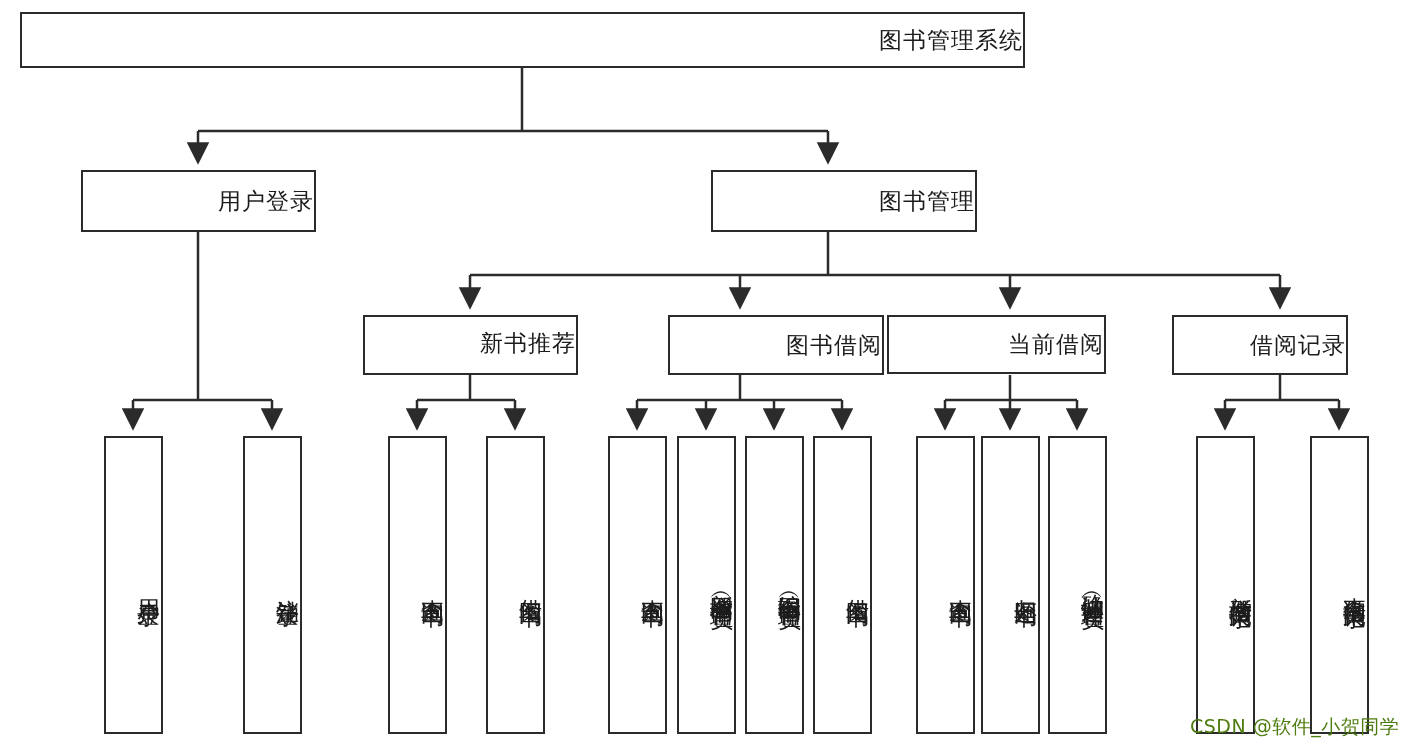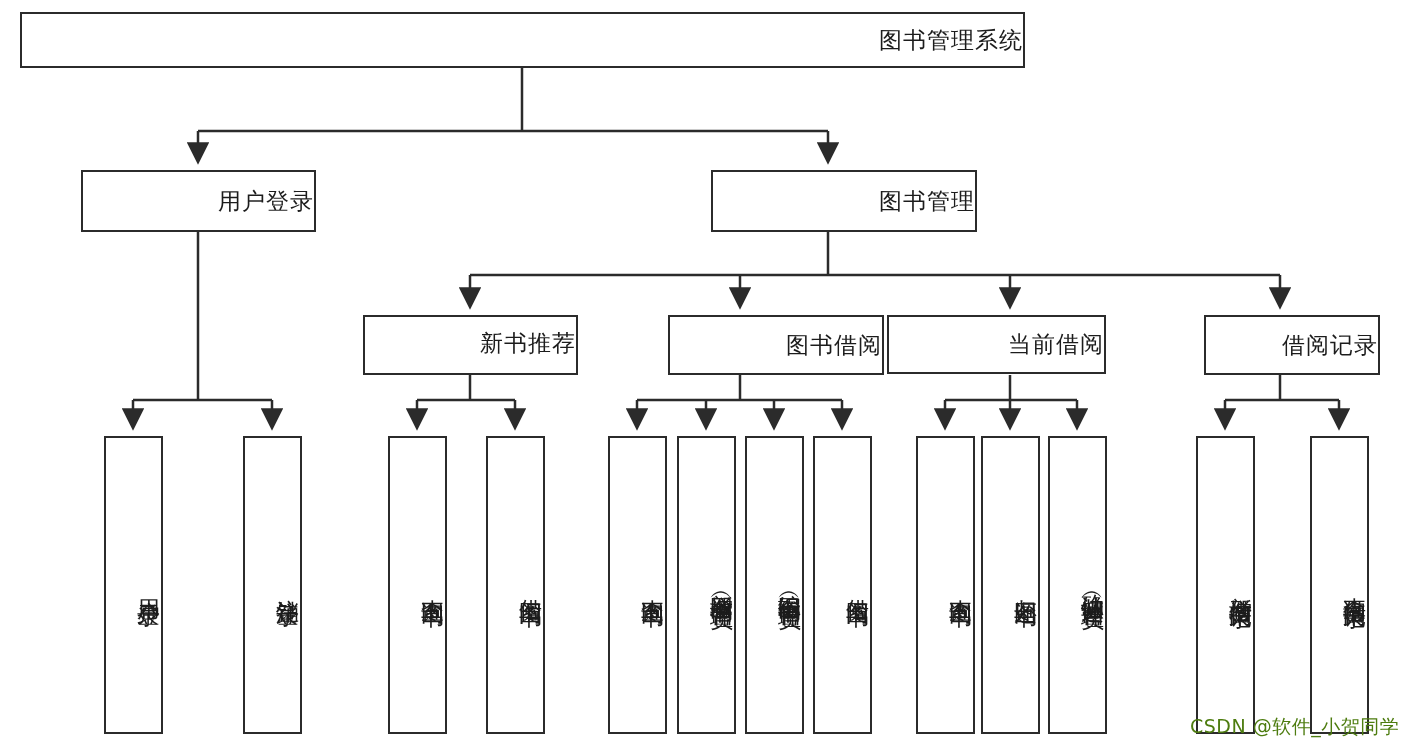--- a/index.html
+++ b/index.html
@@ -129,21 +129,21 @@
 
   <div class="node node-h" style="left:363px; top:315px; width:215px; height:60px;font-family:Liberation Mono, monospace;">
     <span>新书推荐</span>
   </div>
   <div class="node node-h" style="left:668px; top:315px; width:216px; height:60px;">
     <span>图书借阅</span>
   </div>
   <div class="node node-h" style="left:859px; top:315px; width:219px; height:59px;margin-left:28px;">
     <span>当前借阅</span>
   </div>
-  <div class="node node-h" style="left:1172px; top:315px; width:176px; height:60px;margin-left:32px;">
+  <div class="node node-h" style="left:1172px; top:315px; width:176px; height:60px;">
     <span>借阅记录</span>
   </div>
 
   <div class="node node-v" style="left:104px; top:436px; width:59px; height:298px;">
     <span>用户登录</span>
   </div>
   <div class="node node-v" style="left:243px; top:436px; width:59px; height:298px;">
     <span>注销登录</span>
   </div>
   <div class="node node-v" style="left:388px; top:436px; width:59px; height:298px;">

